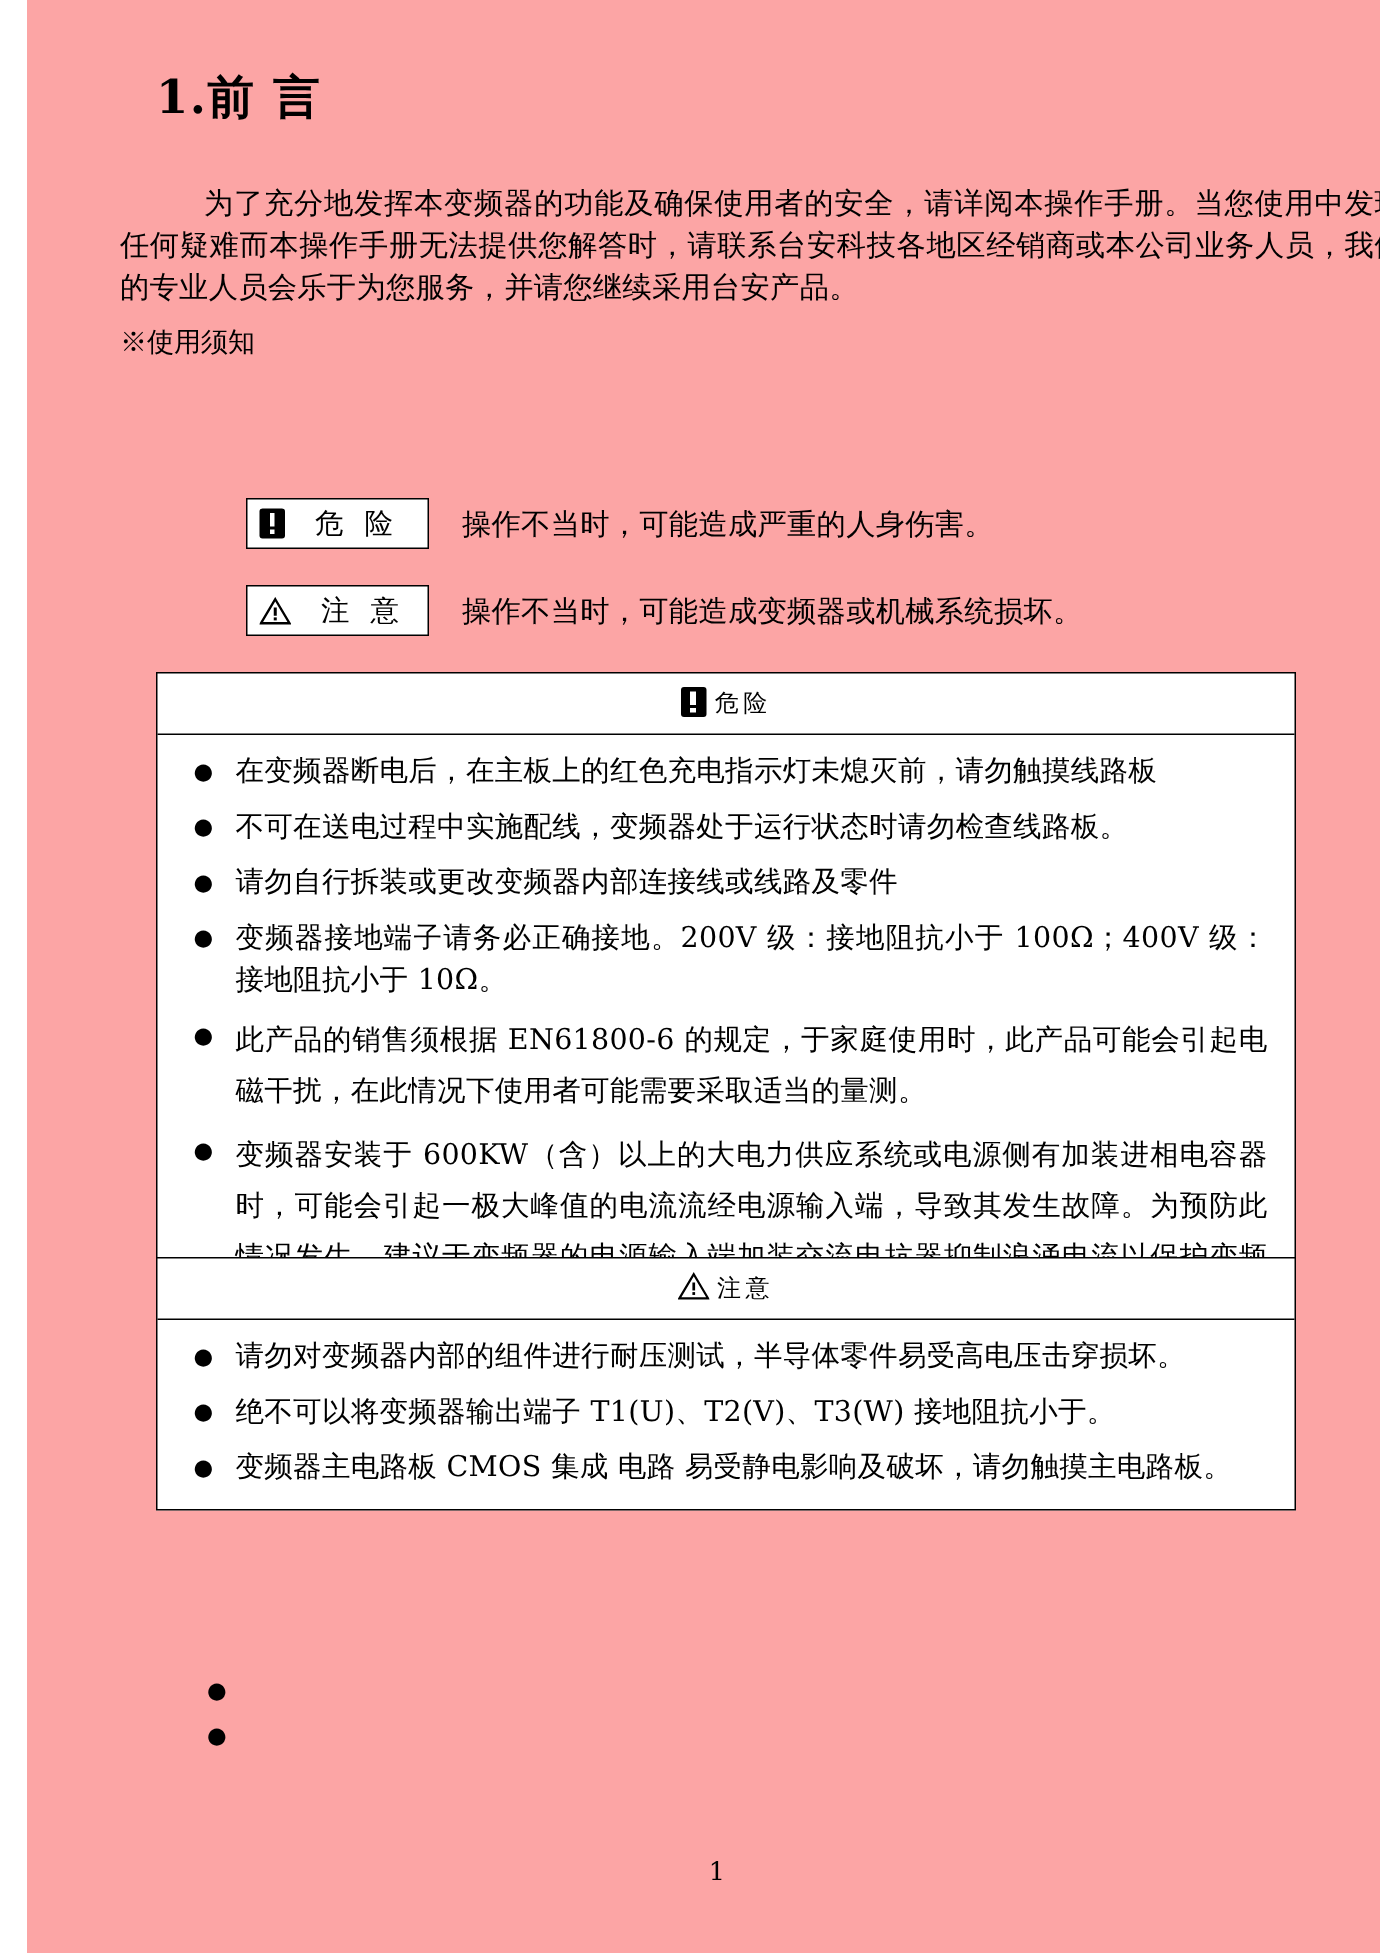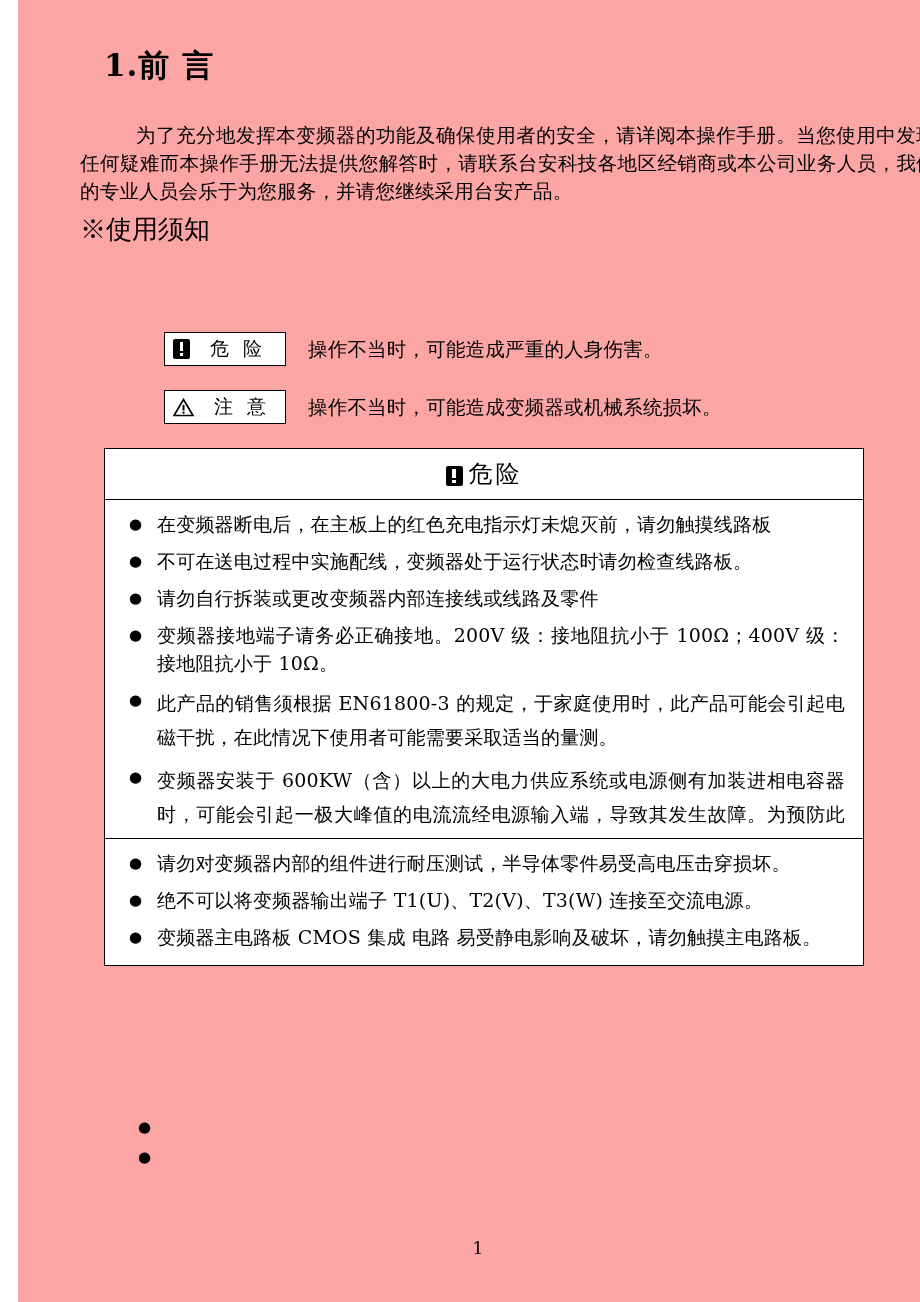--- a/index.html
+++ b/index.html
@@ -52,21 +52,21 @@
   #intro-para {
     left: 62px;
     top: 122px;
     width: 856px;
     text-indent: 56px;
   }
   #notice-label {
     position: absolute;
     left: 62px;
     top: 215px;
-    font-size: 26px;
+    font-size: 18px;
     line-height: 28px;
   }
   #safety-para {
     left: 62px;
     top: 256px;
     width: 856px;
     text-indent: 46px;
   }
   #inspect-para {
     left: 62px;
@@ -161,21 +161,21 @@
     box-sizing: border-box;
     background: #fff;
   }
   #danger-table { top: 448px; }
   #caution-table { top: 838px; }
 
   .warn-head {
     border-bottom: 1.5px solid #000;
     text-align: center;
     padding: 9px 0 9px 0;
-    font-size: 24px;
+    font-size: 16px;
     letter-spacing: 3px;
   }
   .warn-head .icon-danger { vertical-align: -4px; margin-right: 6px; }
   .warn-head .icon-caution { vertical-align: -3px; margin-right: 5px; }
   .warn-head-text { display: inline; }
 
   .warn-body {
     padding: 10px 18px 12px 18px;
   }
   .warn-item {
@@ -283,42 +283,51 @@
         <span class="warn-text">请勿自行拆装或更改变频器内部连接线或线路及零件</span>
       </div>
 
       <div class="warn-item">
         <span class="bullet">●</span>
         <span class="warn-text">变频器接地端子请务必正确接地。200V 级：接地阻抗小于 100Ω；400V 级：接地阻抗小于 10Ω。</span>
       </div>
 
       <div class="warn-item">
         <span class="bullet">●</span>
-        <span class="warn-text loose">此产品的销售须根据 EN61800-3 的规定，于家庭使用时，此产品可能会引起电磁干扰，在此情况下使用者可能需要采取适当的量测。</span>
+        <span class="warn-text loose">此产品的销售须根据 EN61800-6 的规定，于家庭使用时，此产品可能会引起电磁干扰，在此情况下使用者可能需要采取适当的量测。</span>
       </div>
 
       <div class="warn-item">
         <span class="bullet">●</span>
         <span class="warn-text loose">变频器安装于 600KW（含）以上的大电力供应系统或电源侧有加装进相电容器时，可能会引起一极大峰值的电流流经电源输入端，导致其发生故障。为预防此情况发生，建议于变频器的电源输入端加装交流电抗器抑制浪涌电流以保护变频器，同时也可改善电源供应端的功率因素。</span>
       </div>
 
     </div>
   </div>
 
   <div id="caution-table" class="warn-table">
+    <div class="warn-head">
+      <span class="icon-caution">
+        <svg width="21" height="19" viewBox="0 0 21 19">
+          <polygon points="10.5,1.5 20,17.5 1,17.5" fill="none" stroke="#000" stroke-width="1.5"></polygon>
+          <rect x="9.6" y="7" width="1.8" height="5.3" fill="#000"></rect>
+          <rect x="9.6" y="13.4" width="1.8" height="1.9" fill="#000"></rect>
+        </svg>
+      </span><span class="warn-head-text">注意</span>
+    </div>
     <div class="warn-body">
 
       <div class="warn-item">
         <span class="bullet">●</span>
         <span class="warn-text">请勿对变频器内部的组件进行耐压测试，半导体零件易受高电压击穿损坏。</span>
       </div>
 
       <div class="warn-item">
         <span class="bullet">●</span>
-        <span class="warn-text">绝不可以将变频器输出端子 T1(U)、T2(V)、T3(W) 连接至交流电源。</span>
+        <span class="warn-text">绝不可以将变频器输出端子 T1(U)、T2(V)、T3(W) 接地阻抗小于。</span>
       </div>
 
       <div class="warn-item">
         <span class="bullet">●</span>
         <span class="warn-text">变频器主电路板 CMOS 集成 电路 易受静电影响及破坏，请勿触摸主电路板。</span>
       </div>
 
     </div>
   </div>
 

